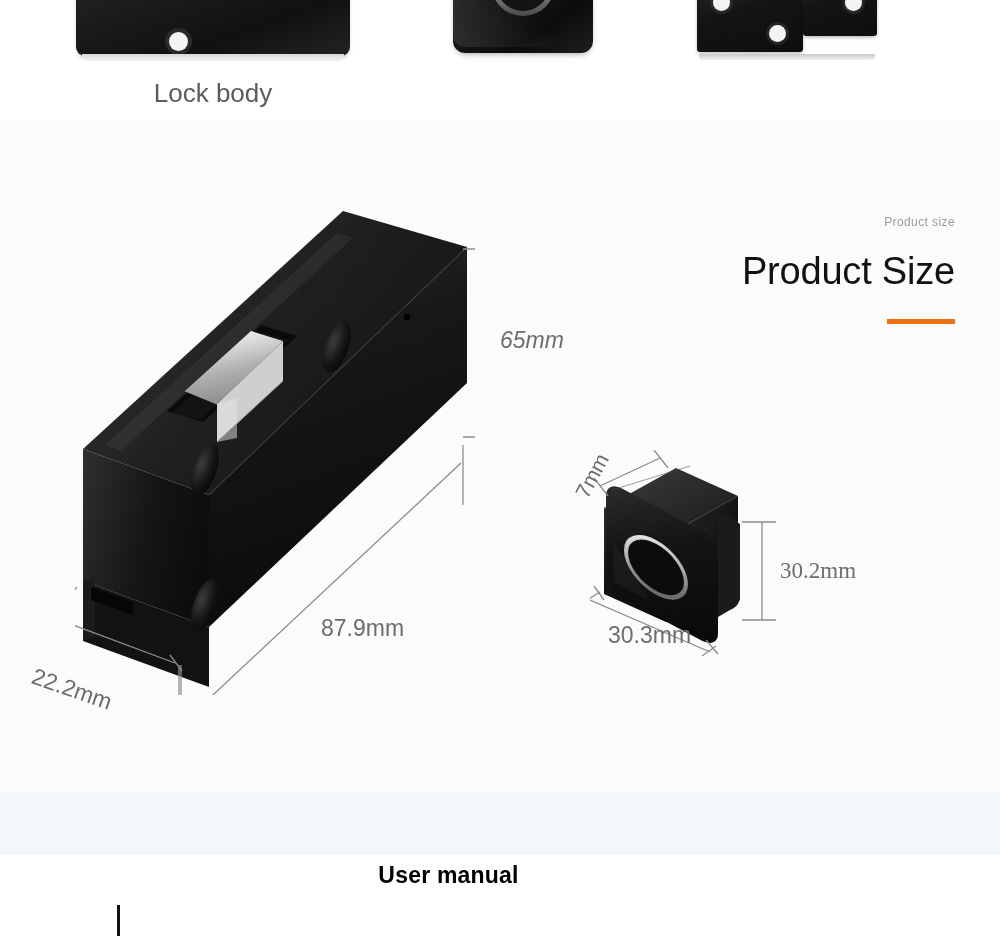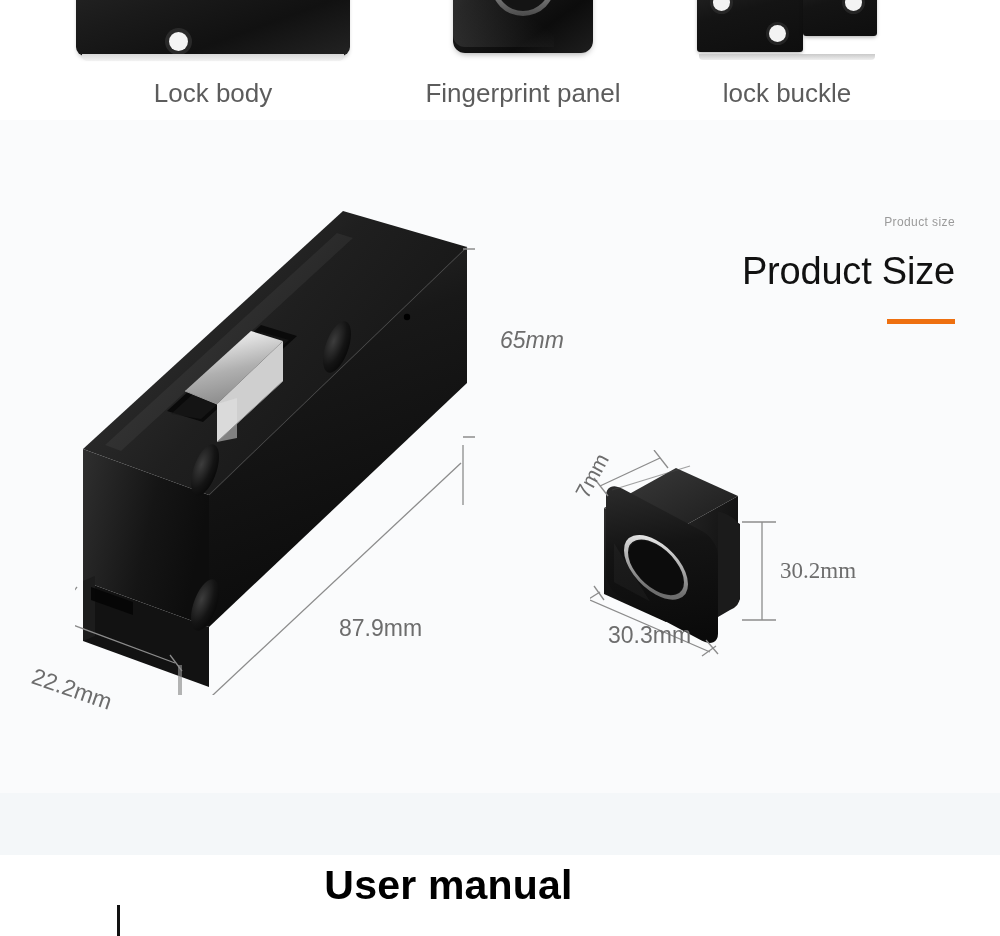--- a/index.html
+++ b/index.html
@@ -133,21 +133,21 @@
     background:#f4f7f9;
   }
 
   
   #manual-section {
     position:absolute; left:0; top:855px; width:1000px; height:81px;
     background:#ffffff;
   }
   #manual-title {
     position:absolute; left:0; top:7px; width:897px;
-    text-align:center; font-size:41px; font-weight:bold; color:#000;
+    text-align:center; font-size:23px; font-weight:bold; color:#000;
     font-family:"Liberation Sans", sans-serif; letter-spacing:.2px;
   }
   #manual-cursor {
     position:absolute; left:117px; top:50px; width:3px; height:31px;
     background:#111;
   }
 </style>
 </head>
 <body>
 
@@ -167,22 +167,20 @@
   <div class="thumb-wrap" id="thumb-lock-buckle">
     <div class="bk-plate bk-left"></div>
     <div class="bk-plate bk-right"></div>
     <div class="bk-hole h1"></div>
     <div class="bk-hole h2"></div>
     <div class="bk-hole h3"></div>
     <div class="bk-base"></div>
   </div>
 
   <div class="thumb-caption" id="caption-lock-body">Lock body</div>
-  <div class="thumb-caption" id="caption-fp-panel">Fingerprint panel</div>
-  <div class="thumb-caption" id="caption-lock-buckle">lock buckle</div>
 </div>
 
 <div id="size-section">
 
   <div id="size-heading">
     <div id="size-eyebrow">Product size</div>
     <div id="size-title">Product Size</div>
     <div id="size-accent-bar"></div>
   </div>
 
@@ -269,21 +267,21 @@
       </g>
 
       <g stroke="#8c8c8c" stroke-width="1.3">
         <line x1="-24" y1="416" x2="-12" y2="432"></line>
         <line x1="95" y1="460" x2="107" y2="476"></line>
       </g>
     </svg>
 
     <div class="dim-label" style="left:425px; top:132px;font-style:italic;">65mm</div>
 
-    <div class="dim-label" style="left:264px; top:420px;">87.9mm</div>
+    <div class="dim-label" style="left:246px; top:420px;">87.9mm</div>
 
     <div class="dim-label" style="left:-38px; top:468px; transform:rotate(19deg); transform-origin:left top;">22.2mm</div>
   </div>
 
   <div id="fp-panel-render">
     <svg width="260" height="220" viewBox="0 0 260 220" xmlns="http://www.w3.org/2000/svg">
       <defs>
         <linearGradient id="fpFace" x1="0.1" y1="0" x2="0.8" y2="1">
           <stop offset="0%" stop-color="#2b2b2b"></stop>
           <stop offset="40%" stop-color="#141414"></stop>

